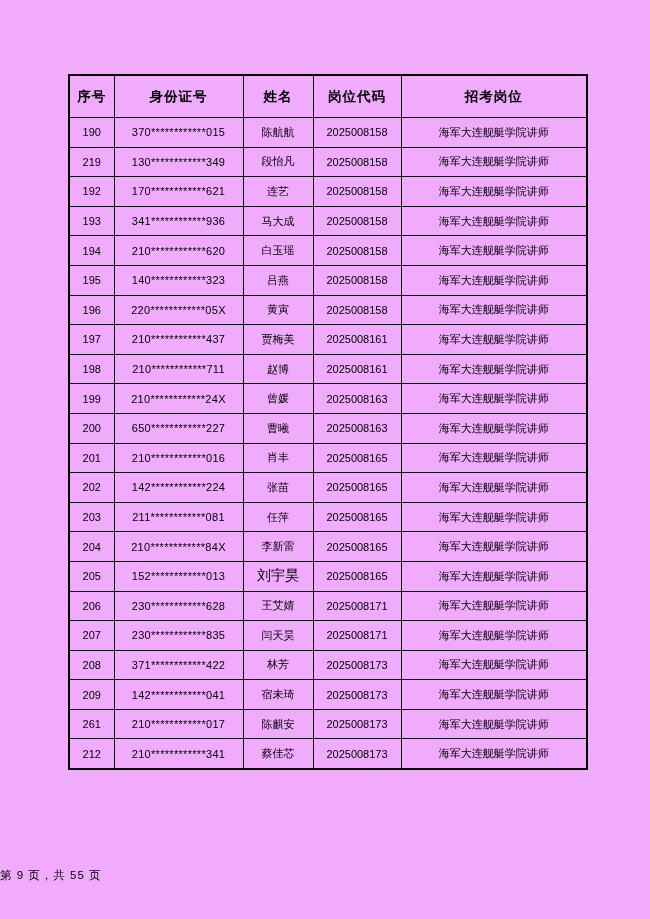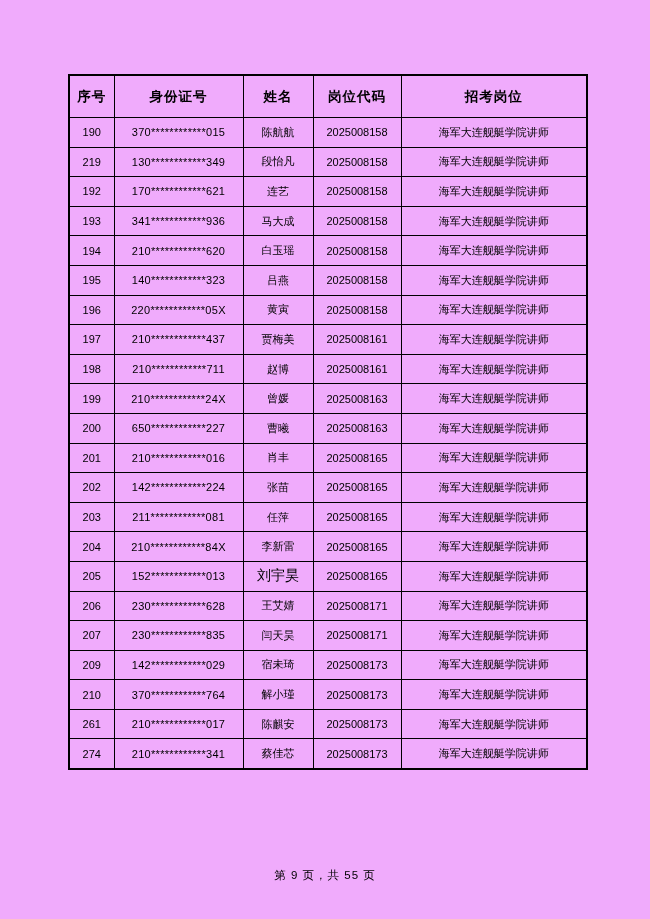--- a/index.html
+++ b/index.html
@@ -50,21 +50,20 @@
     padding-left: 2px;
   }
   td.cell-id {
     letter-spacing: 0.3px;
   }
   .page-footer {
     position: absolute;
     left: 0;
     top: 868px;
     width: 100%;
-    text-align: center;
     font-size: 11.5px;
     letter-spacing: 1px;
   }
 </style>
 </head>
 <body>
 
 <div class="sheet">
 
   <table class="roster">
@@ -223,47 +222,47 @@
     </tr>
 
     <tr>
       <td class="cell-seq">207</td>
       <td class="cell-id">230************835</td>
       <td class="cell-name">闫天昊</td>
       <td class="cell-code">2025008171</td>
       <td class="cell-position">海军大连舰艇学院讲师</td>
     </tr>
 
+    <tr>
+      <td class="cell-seq">208</td>
+      <td class="cell-id">371************422</td>
+      <td class="cell-name">林芳</td>
+      <td class="cell-code">2025008173</td>
+      <td class="cell-position">海军大连舰艇学院讲师</td>
+    </tr>
 
     <tr>
       <td class="cell-seq">209</td>
-      <td class="cell-id">142************029</td>
+      <td class="cell-id">142************041</td>
       <td class="cell-name">宿未琦</td>
       <td class="cell-code">2025008173</td>
       <td class="cell-position">海军大连舰艇学院讲师</td>
     </tr>
 
-    <tr>
-      <td class="cell-seq">210</td>
-      <td class="cell-id">370************764</td>
-      <td class="cell-name">解小瑾</td>
-      <td class="cell-code">2025008173</td>
-      <td class="cell-position">海军大连舰艇学院讲师</td>
-    </tr>
 
     <tr>
       <td class="cell-seq">261</td>
       <td class="cell-id">210************017</td>
       <td class="cell-name">陈麒安</td>
       <td class="cell-code">2025008173</td>
       <td class="cell-position">海军大连舰艇学院讲师</td>
     </tr>
 
     <tr>
-      <td class="cell-seq">274</td>
+      <td class="cell-seq">212</td>
       <td class="cell-id">210************341</td>
       <td class="cell-name">蔡佳芯</td>
       <td class="cell-code">2025008173</td>
       <td class="cell-position">海军大连舰艇学院讲师</td>
     </tr>
   </tbody>
   </table>
 
   <div class="page-footer">第 9 页，共 55 页</div>
 

